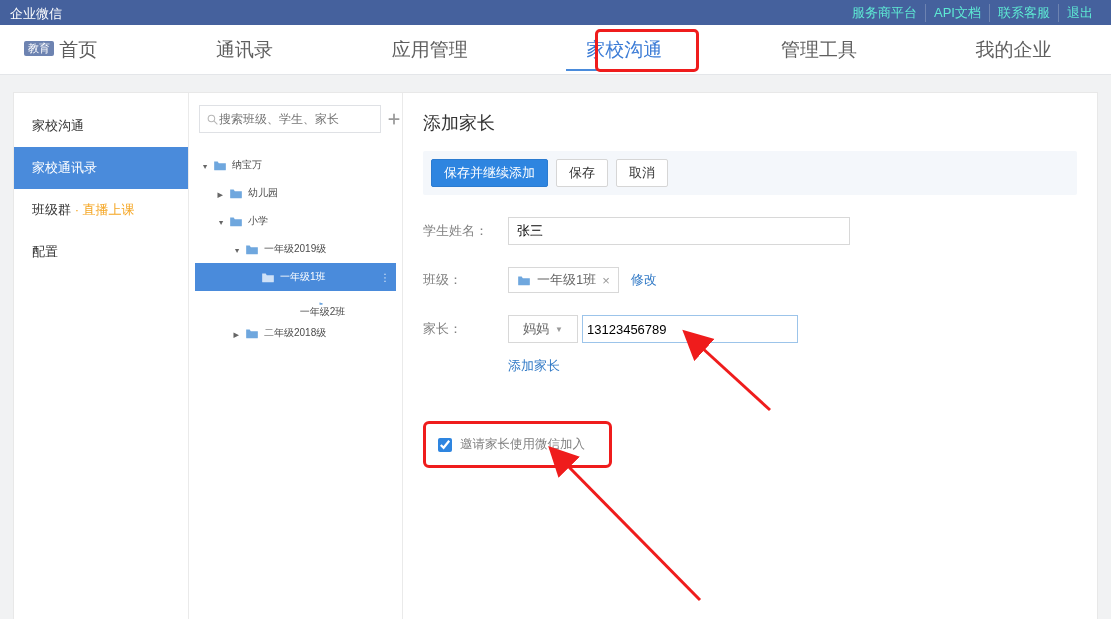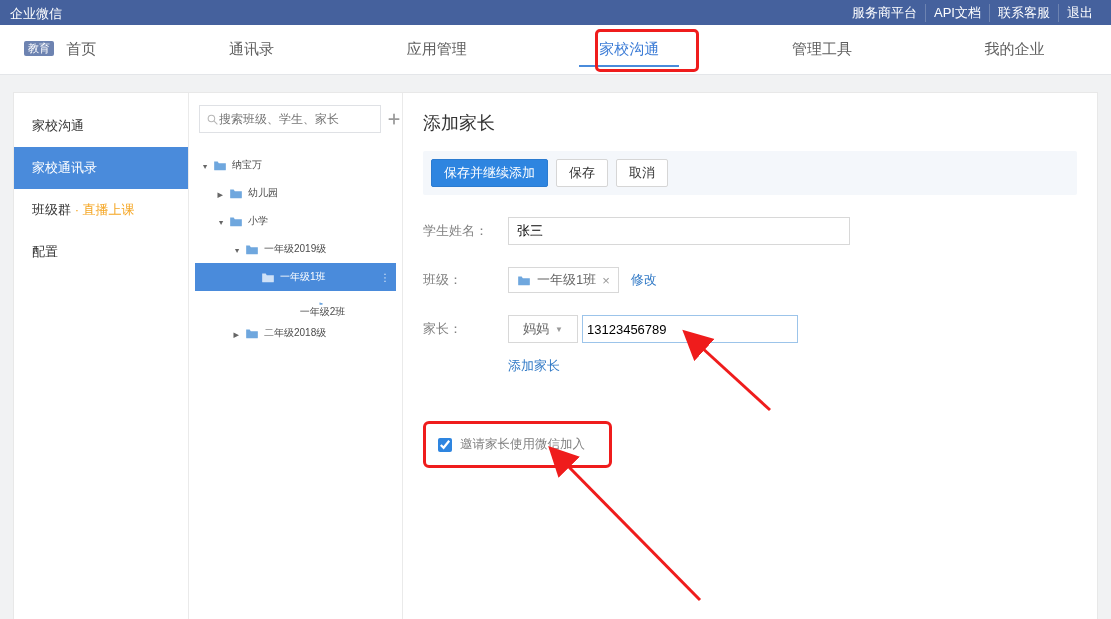--- a/index.html
+++ b/index.html
@@ -3,25 +3,25 @@
 <meta charset="utf-8">
 <style>
   * { box-sizing: border-box; margin: 0; padding: 0; font-family: -apple-system, "Helvetica Neue", Arial, "Microsoft YaHei", sans-serif; }
   body { background: #f1f2f3; width: 1111px; height: 619px; overflow: hidden; position: relative; }
   
   .topbar { background: #45619d; height: 25px; display: flex; align-items: center; color: #fff; font-size: 13px; padding: 0 10px; }
   .topbar .logo { display: flex; align-items: center; gap: 18px; flex-direction: column; }
   .topbar .logo-icon { width: 18px; height: 18px; }
   .topbar .brand-badge { background: #6d83b1; padding: 0 4px; border-radius: 2px; font-size: 11px; margin-left: 6px; }
   .topbar .right-links { margin-left: auto; display: flex; gap: 0; }
-  .topbar .right-links a { color: #ffffff; text-decoration: none; cursor: pointer; padding: 0 8px; border-left: 1px solid #6d83b1; }
+  .topbar .right-links a { color: #5eead4; text-decoration: none; cursor: pointer; padding: 0 8px; border-left: 1px solid #6d83b1; }
   .topbar .right-links a:first-child { border-left: none; }
   
   .nav { background: #fff; height: 50px; display: flex; justify-content: space-around; align-items: center; border-bottom: 1px solid #e4e6e9; }
-  .nav-item { position: relative; color: #5f5f5f; font-size: 15px; cursor: pointer; padding: 8px 20px; }
+  .nav-item { position: relative; color: #5f5f5f; font-size: 19px; cursor: pointer; padding: 8px 20px; }
   .nav-item.active { color: #3c7cd6; }
   .nav-item.active::after { content: ""; position: absolute; left: 0; right: 0; bottom: 0px; height: 2px; background: #4a8bdb; }
   .nav-highlight { position: absolute; border: 3px solid #ef1c1c; border-radius: 5px; pointer-events: none; }
   
   .main { display: flex; height: calc(619px - 75px); margin-top: 0; }
   .content-wrap { background: #fff; margin: 18px 14px 0 14px; display: flex; width: 100%; box-shadow: 0 0 0 1px #e8e8e8; }
   
   .sidebar { width: 175px; border-right: 1px solid #eaeaea; padding-top: 12px; font-size: 13px; }
   .side-item { padding: 12px 18px; color: #333; cursor: pointer; }
   .side-item.active { background: #4a8bdb; color: #fff; }

